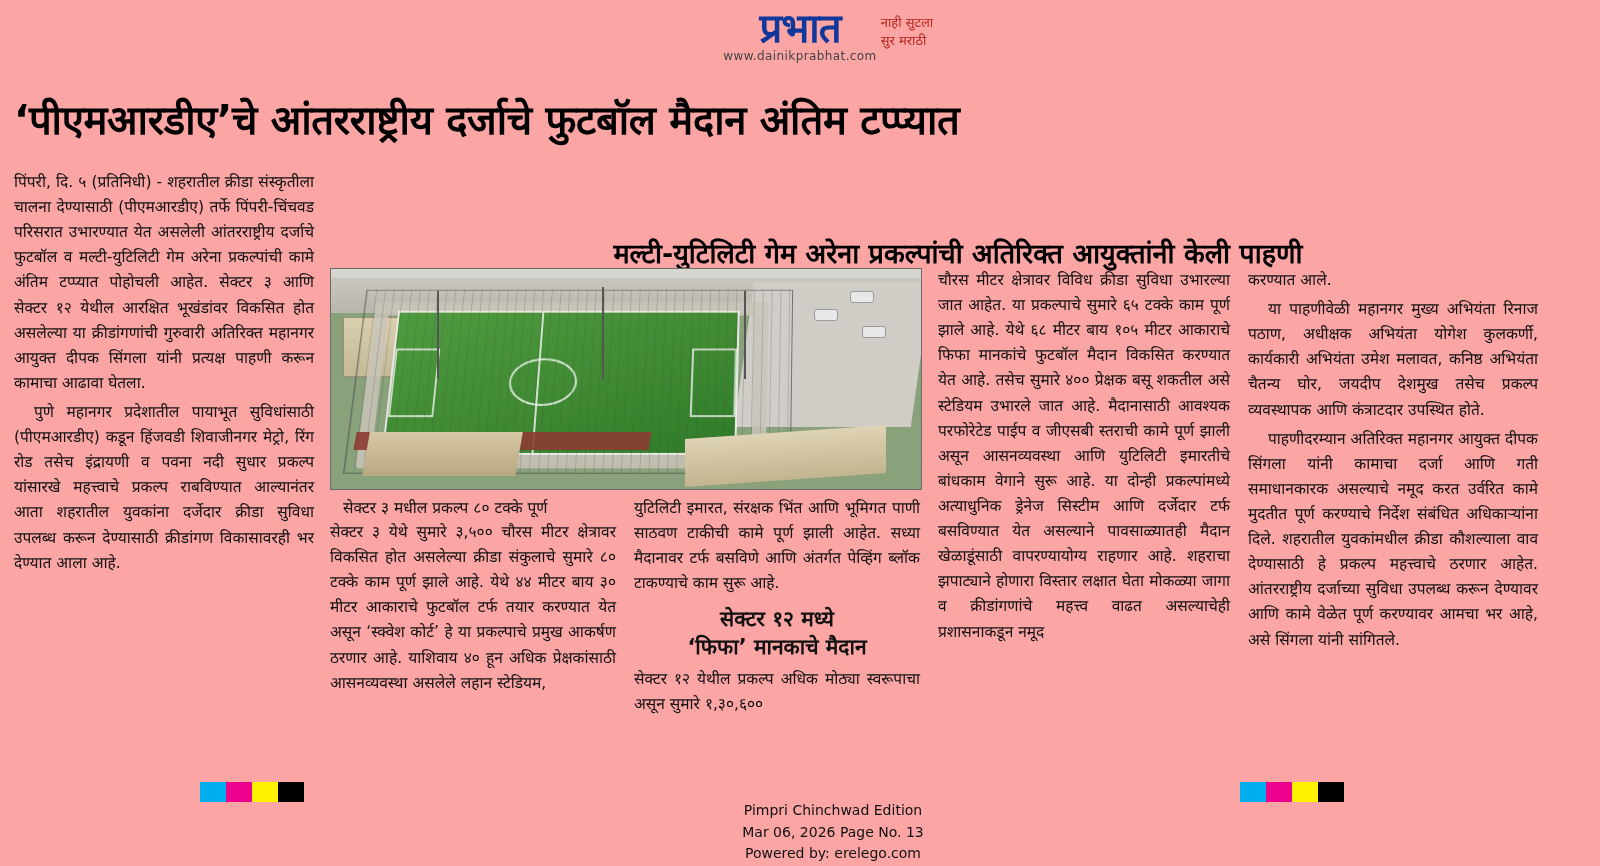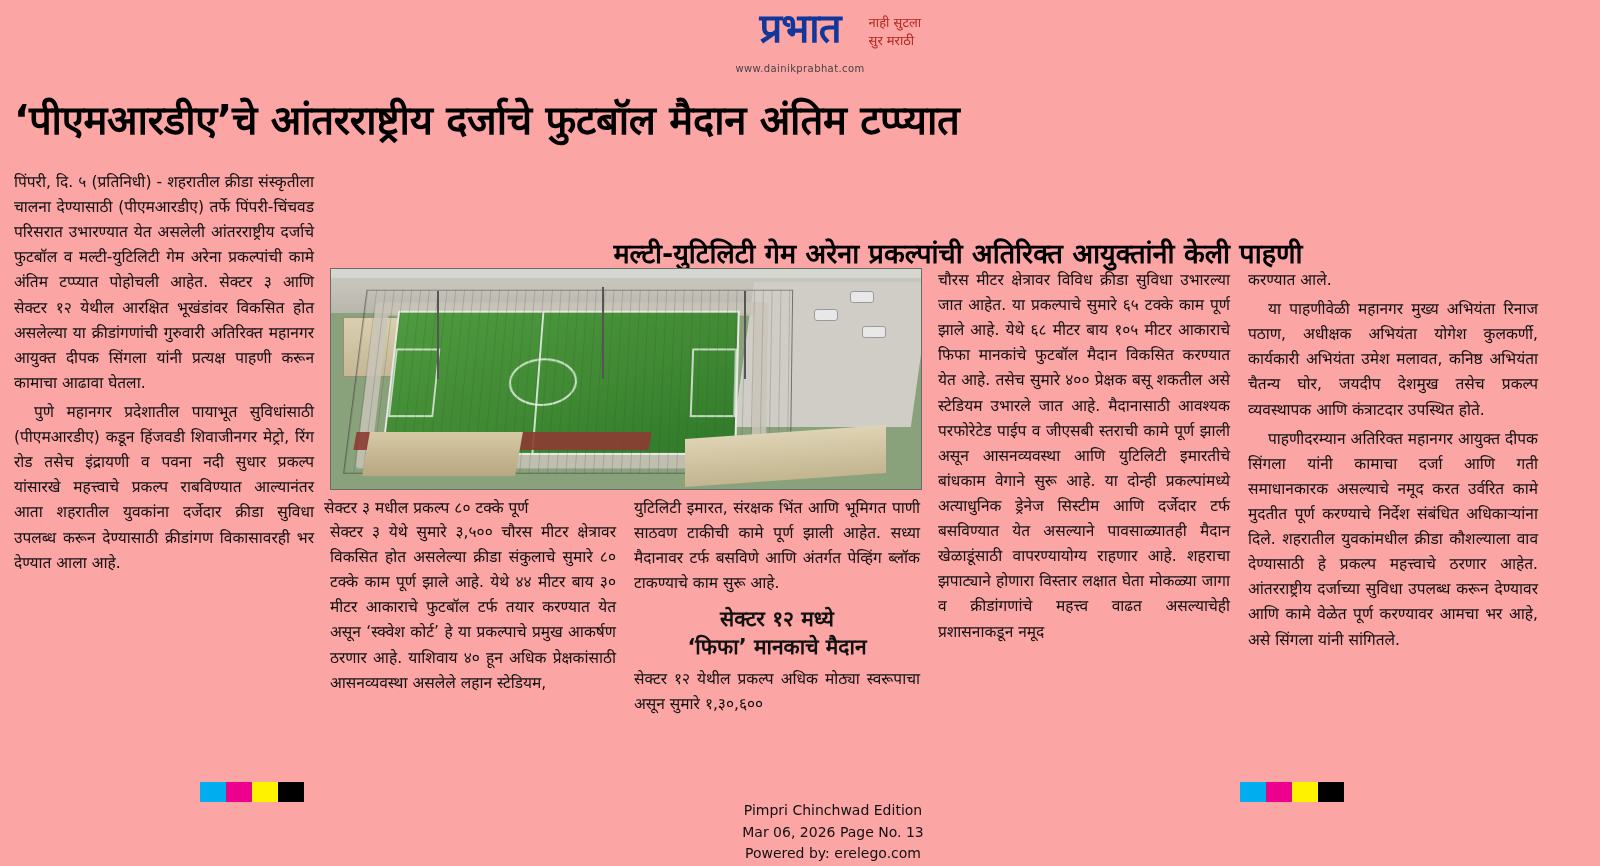--- a/index.html
+++ b/index.html
@@ -48,23 +48,23 @@
     color: #b3261e;
     position: absolute;
     right: -64px;
     top: 6px;
     width: 60px;
     text-align: left;
     line-height: 1.35;
   }
   .masthead-url {
     font-family: "DejaVu Sans", sans-serif;
-    font-size: 10px;
+    font-size: 12px;
     color: #444;
-    margin-top: 15px;
+    margin-top: 1px;
     letter-spacing: .4px;
   }
 
   
   .headline {
     position: absolute;
     top: 96px;
     left: 14px;
     width: 1572px;
     text-align: left;
@@ -118,21 +118,21 @@
     left: 330px;
     width: 590px;
     height: 220px;
     border: 1px solid #6b6b6b;
     overflow: hidden;
     background: #8aa27c;
   }
   .photo-caption {
     position: absolute;
     top: 496px;
-    left: 324px;
+    left: 343px;
     width: 286px;
     font-family: "DejaVu Sans", sans-serif;
     font-size: 15.5px;
     color: #111;
   }
 
   
   #col2 {
     top: 520px;
     left: 330px;

